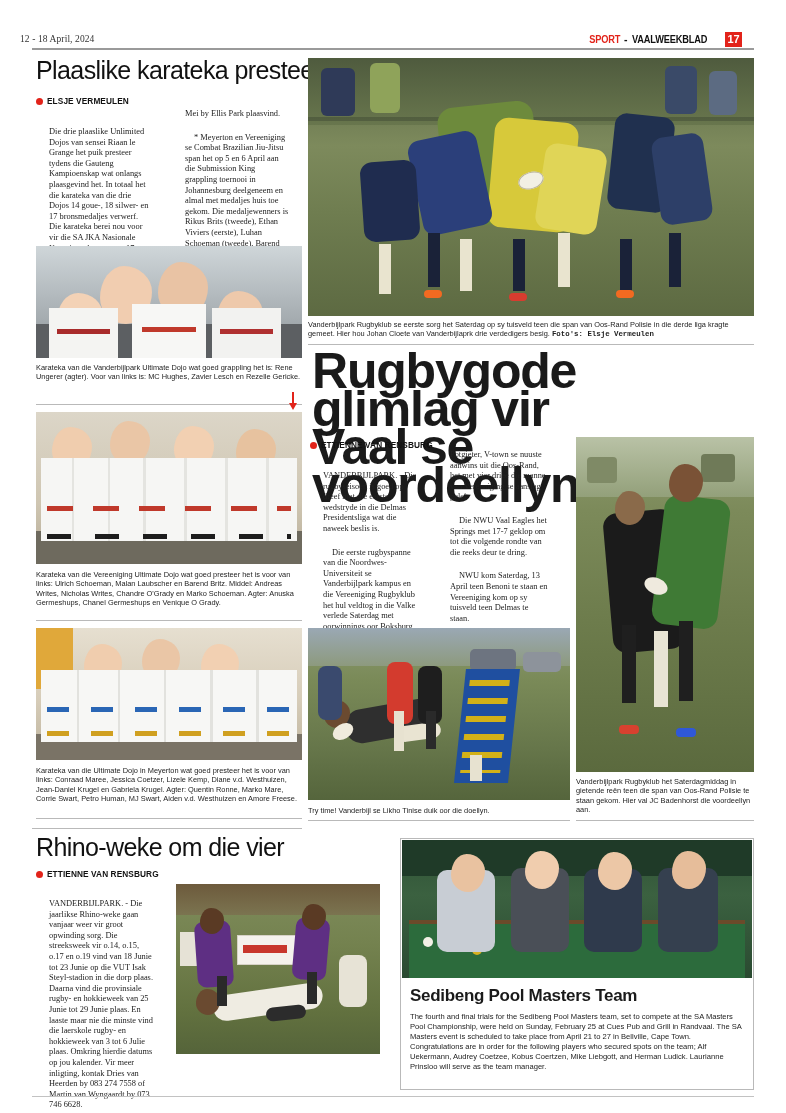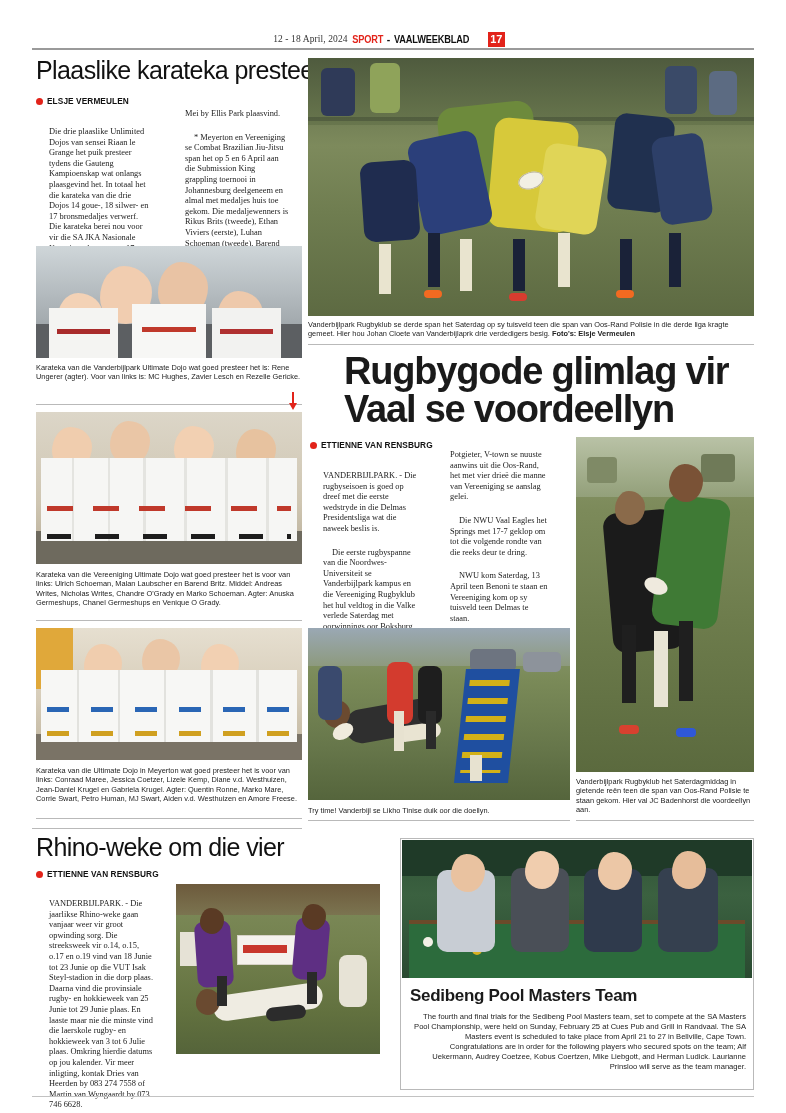--- a/index.html
+++ b/index.html
@@ -9,22 +9,22 @@
     background:#ffffff;
     font-family:"Liberation Sans", sans-serif;
     color:#1a1a1a;
     position:relative;
     overflow:hidden;
   }
   .page { position:absolute; left:0; top:0; width:786px; height:1113px; background:#fff; }
 
   
   .masthead {
-    position:absolute; left:28px; top:30px; width:722px; height:18px;
-    display:flex; align-items:center; justify-content:center;
+    position:absolute; left:20px; top:30px; width:722px; height:18px;
+    display:flex; align-items:center; justify-content:space-between;
   }
   .masthead-date {
     font-family:"Liberation Serif", serif;
     font-size:9.5px; color:#333; letter-spacing:.1px;
   }
   .masthead-right { display:flex; align-items:center; gap:4px; }
   .mast-sport {
     font-size:10.5px; font-weight:bold; color:#e2231a;
     letter-spacing:-.2px; transform:scaleX(.88); transform-origin:right center;
   }
@@ -57,21 +57,21 @@
   .body-serif {
     font-family:"Liberation Serif", serif;
     font-size:8.4px; line-height:10.6px; color:#222; text-align:left;
   }
   .body-serif p { margin:13px; }
   .body-serif p.indent { text-indent:9px; }
   .caption {
     font-family:"Liberation Sans", sans-serif;
     font-size:7.4px; line-height:9.4px; color:#222;
   }
-  .caption b { font-weight:bold; }
+  .caption b { font-weight:bold;font-family:Liberation Mono, monospace; }
   .hr-thin { background:#b9b9b9; height:1px; }
 
   
   .photo { position:absolute; overflow:hidden; background:#b9bfc2; }
   .blob { position:absolute; border-radius:46% 54% 50% 50% / 55% 45% 55% 45%; }
 
   
   #hl-karate { position:absolute; left:36px; top:58px; font-size:25px; }
 
   #karate-byline { position:absolute; left:36px; top:96px; }
@@ -90,21 +90,21 @@
   #cap-k3 { position:absolute; left:36px; top:766px; width:266px; }
   #hr-k3 { position:absolute; left:36px; top:818px; width:266px; }
 
   .arrow-marker { position:absolute; left:287px; top:392px; width:12px; height:18px; }
 
   
   #photo-hero { left:308px; top:58px; width:446px; height:258px; }
   #cap-hero { position:absolute; left:308px; top:320px; width:446px; }
   #hr-hero { position:absolute; left:308px; top:344px; width:446px; }
 
-  #hl-rugby { position:absolute; left:312px; top:352px; width:440px; font-size:38px; line-height:38px; font-weight:bold; letter-spacing:-1.2px;margin-left:32px; }
+  #hl-rugby { position:absolute; left:312px; top:352px; width:440px; font-size:50px; line-height:38px; font-weight:bold; letter-spacing:-1.2px; }
 
   #rugby-byline { position:absolute; left:310px; top:440px; }
   #rugby-col1 { position:absolute; left:310px; top:458px; width:122px; }
   #rugby-col2 { position:absolute; left:437px; top:437px; width:124px; }
 
   #photo-r-right { left:576px; top:437px; width:178px; height:335px; }
   #cap-r-right { position:absolute; left:576px; top:777px; width:178px; }
   #hr-r-right { position:absolute; left:576px; top:820px; width:178px; }
 
   #photo-r-mid { left:308px; top:628px; width:262px; height:172px; }
@@ -124,21 +124,21 @@
   #pool-box {
     position:absolute; left:400px; top:838px; width:354px; height:252px;
     border:1px solid #b9b9b9; background:#fff;
   }
   #photo-pool { left:402px; top:840px; width:350px; height:138px; }
   #hl-pool { position:absolute; left:410px; top:986px; font-size:17px; font-weight:bold; letter-spacing:-.3px; }
   #pool-body {
     position:absolute; left:410px; top:1012px; width:336px;
     font-family:"Liberation Sans", sans-serif; font-size:7.6px; line-height:10px; color:#222;
   }
-  #pool-body p { margin:0;text-align:right; }
+  #pool-body p { margin:0; }
 
   #rule-bottom { position:absolute; left:32px; top:1096px; width:722px; height:1px; background:#c2c2c2; }
 </style>
 </head>
 <body>
 
 <div class="page">
 
   <div class="masthead">
     <div class="masthead-date">12 - 18 April, 2024</div>
@@ -174,21 +174,21 @@
     <div class="blob" style="left:46%;top:14%;width:50px;height:56px;background:#e9c3a4;"></div>
     <div class="blob" style="left:8%;top:42%;width:46px;height:50px;background:#f3d2b6;"></div>
     <div class="blob" style="left:68%;top:40%;width:46px;height:50px;background:#eec9ab;"></div>
     <div style="position:absolute;left:5%;top:55%;width:26%;height:45%;background:#f4f4f2;"></div>
     <div style="position:absolute;left:36%;top:52%;width:28%;height:48%;background:#f7f7f5;"></div>
     <div style="position:absolute;left:66%;top:55%;width:26%;height:45%;background:#f2f2f0;"></div>
     <div style="position:absolute;left:8%;top:74%;width:20%;height:5px;background:#a82b2b;"></div>
     <div style="position:absolute;left:40%;top:72%;width:20%;height:5px;background:#c0392b;"></div>
     <div style="position:absolute;left:69%;top:74%;width:20%;height:5px;background:#b03030;"></div>
   </div>
-  <div class="caption" id="cap-k1">Karateka van die Vanderbijlpark Ultimate Dojo wat goed presteer het is: Rene Ungerer (agter). Voor van links is: MC Hughes, Zavier Lesch en Rezelle Gericke.</div>
+  <div class="caption" id="cap-k1">Karateka van die Vanderbijlpark Ultimate Dojo wat goed grappling het is: Rene Ungerer (agter). Voor van links is: MC Hughes, Zavier Lesch en Rezelle Gericke.</div>
   <div class="hr-thin" id="hr-k1"></div>
 
   <div class="arrow-marker">
     <svg width="12" height="18" viewBox="0 0 12 18">
         <path d="M5 0h2v11h3L6 18 2 11h3z" fill="#e2231a"></path>
       </svg>
   </div>
 
   <div class="photo" id="photo-k2">
     <div style="position:absolute;inset:0;background:linear-gradient(180deg,#dcd6c8 0%,#cfc6b2 60%,#b5ab96 100%);"></div>
@@ -251,21 +251,21 @@
     <div style="position:absolute;left:56%;top:68%;width:12px;height:54px;background:#e9e4cf;"></div>
     <div style="position:absolute;left:70%;top:70%;width:12px;height:52px;background:#1a2238;"></div>
     <div style="position:absolute;left:81%;top:68%;width:12px;height:54px;background:#1a2238;"></div>
     <div style="position:absolute;left:16%;top:72%;width:12px;height:50px;background:#e9e4cf;"></div>
 
     <div style="position:absolute;left:26%;top:90%;width:18px;height:8px;background:#f26a21;border-radius:4px;"></div>
     <div style="position:absolute;left:45%;top:91%;width:18px;height:8px;background:#d83c2f;border-radius:4px;"></div>
     <div style="position:absolute;left:69%;top:90%;width:18px;height:8px;background:#f26a21;border-radius:4px;"></div>
   </div>
   <div class="caption" id="cap-hero">
-    <span>Vanderbijlpark Rugbyklub se derde span het Saterdag op sy tuisveld teen die span van Oos-Rand Polisie in die derde liga kragte gemeet. Hier hou Johan Cloete van Vanderbijlaprk drie verdedigers besig.</span>
+    <span>Vanderbijlpark Rugbyklub se eerste sorg het Saterdag op sy tuisveld teen die span van Oos-Rand Polisie in die derde liga kragte gemeet. Hier hou Johan Cloete van Vanderbijlaprk drie verdedigers besig.</span>
     <b>Foto's: Elsje Vermeulen</b>
   </div>
   <div class="hr-thin" id="hr-hero"></div>
 
   <div id="hl-rugby">
     <div>Rugbygode glimlag vir</div>
     <div>Vaal se voordeellyn</div>
   </div>
 
   <div class="byline" id="rugby-byline">

